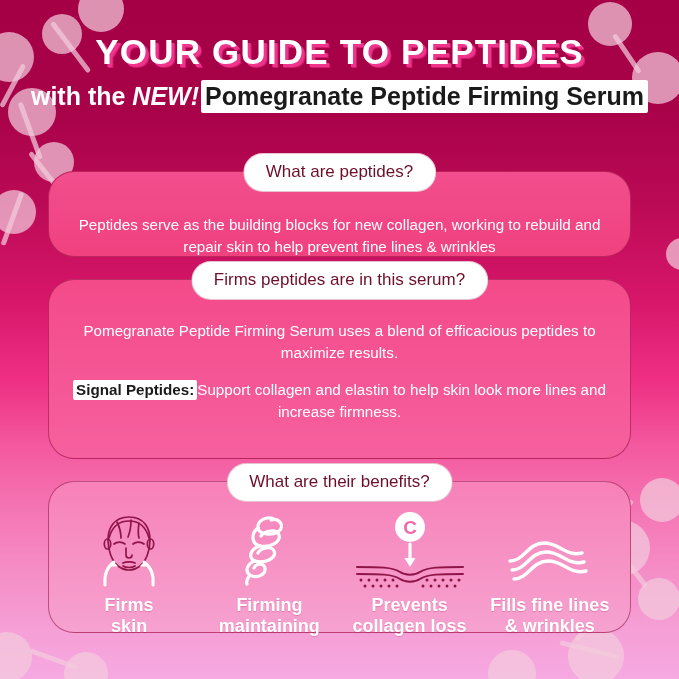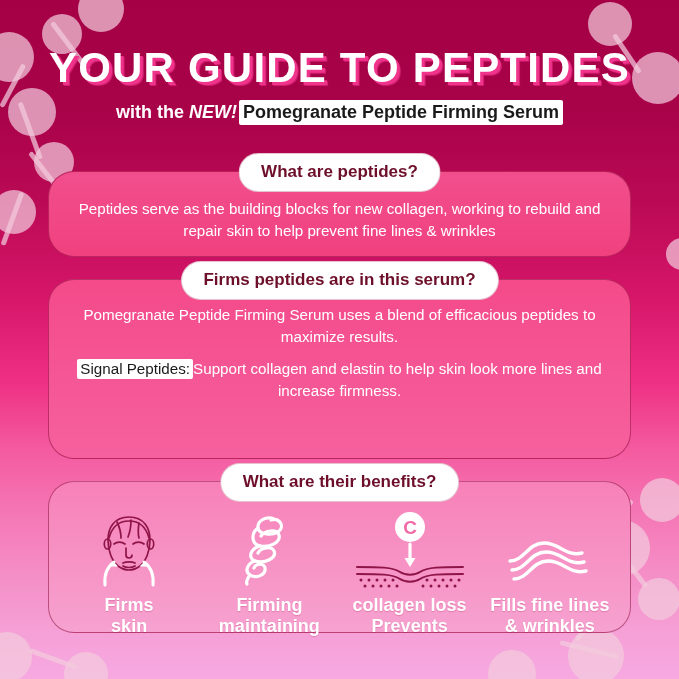--- a/index.html
+++ b/index.html
@@ -50,31 +50,31 @@
   
   .header {
     position: absolute;
     top: 34px;
     left: 0;
     right: 0;
     text-align: center;
     z-index: 5;
   }
   .title {
-    font-size: 42px;
+    font-size: 35px;
     font-weight: bold;
     letter-spacing: 1.2px;
     color: #ffffff;
     text-shadow: 3px 3px 0 #f0338b, 4px 4px 0 rgba(240,51,139,.55);
     line-height: 1.05;
-    margin: 12px;
+    margin: 0;
   }
   .subtitle {
     margin-top: 10px;
-    font-size: 18px;
+    font-size: 25px;
     font-weight: bold;
     color: #ffffff;
     line-height: 1.2;
     white-space: nowrap;
   }
   .subtitle .new {
     font-style: italic;
     font-weight: bold;
   }
   .subtitle .product {
@@ -111,47 +111,47 @@
   }
 
   .pill {
     position: absolute;
     top: -19px;
     left: 50%;
     transform: translateX(-50%);
     background: #ffffff;
     color: #6d0f2b;
     font-size: 17px;
-    font-weight: bold;
+    font-weight: normal;
     padding: 8px 22px 9px 22px;
     border-radius: 22px;
     white-space: nowrap;
     z-index: 6;
     border: 1px solid rgba(150,10,60,.25);
   }
 
   .card-body {
     position: absolute;
     left: 18px;
     right: 18px;
     top: 26px;
     text-align: center;
     color: #ffffff;
     font-size: 15.2px;
     line-height: 1.42;
   }
   #card-2 .card-body { top: 24px; }
 
-  .para { margin: 0 0 11px 0; }
+  .para { margin: 16px 0 11px 0; }
   .para:last-child { margin-bottom: 0; }
 
   .kw {
     background: #ffffff;
     color: #1a1a1a;
-    font-weight: normal;
+    font-weight: bold;
     padding: 1px 3px 2px 3px;
     border-radius: 2px;
   }
 
   
   .benefits {
     position: absolute;
     top: 29px;
     left: 10px;
     right: 10px;
@@ -340,22 +340,22 @@
                 <circle cx="52" cy="75" r="1.5"></circle>
               <circle cx="78" cy="75" r="1.5"></circle>
                 <circle cx="86" cy="75" r="1.5"></circle>
                 <circle cx="94" cy="75" r="1.5"></circle>
               <circle cx="102" cy="75" r="1.5"></circle>
                 <circle cx="110" cy="75" r="1.5"></circle>
             </g>
           </svg>
         </div>
         <div class="benefit-label">
+          <div>Prevents</div>
           <div>collagen loss</div>
-          <div>Prevents</div>
         </div>
       </div>
 
       <div class="benefit">
         <div class="benefit-icon">
           <svg width="104" height="78" viewBox="0 0 104 78" fill="none">
             <g stroke="#ffffff" stroke-width="3.4" fill="none" stroke-linecap="round">
               <path d="M12 50 C26 50 30 32 46 32 C62 32 68 46 84 42"></path>
               <path d="M14 59 C28 59 32 41 48 41 C64 41 70 55 86 51"></path>
               <path d="M16 68 C30 68 34 50 50 50 C66 50 72 64 88 60"></path>

